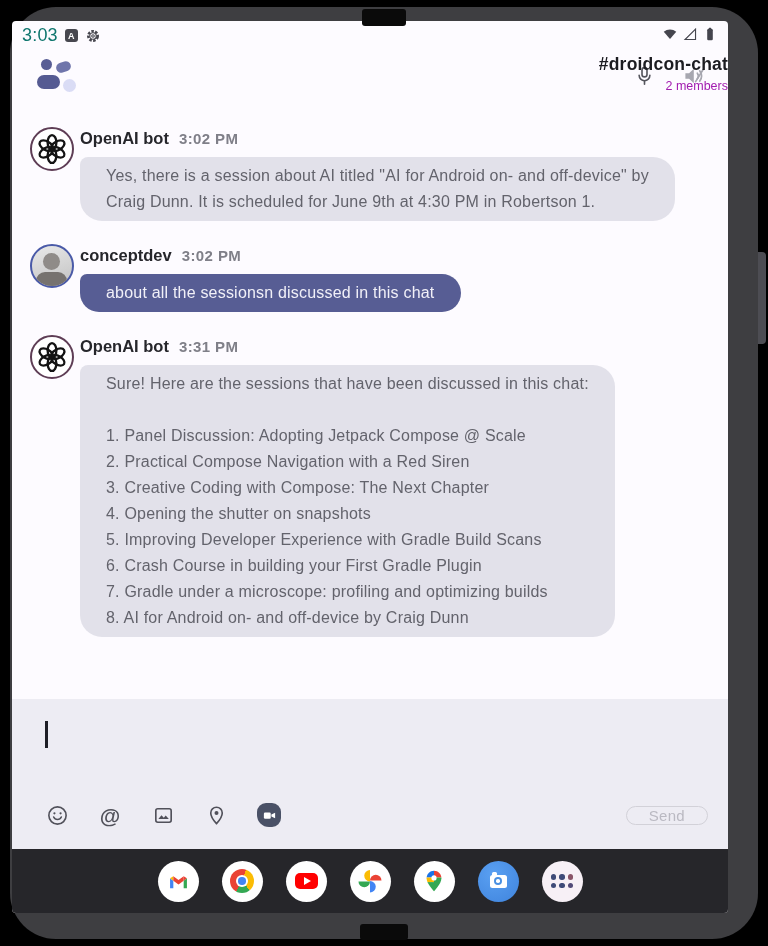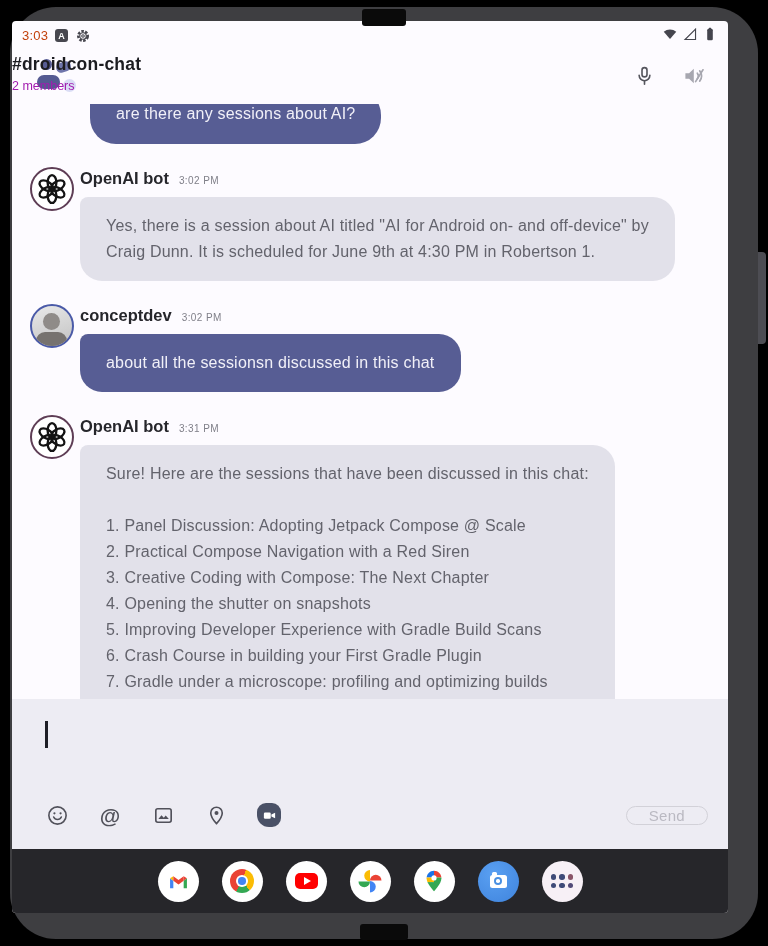--- a/index.html
+++ b/index.html
@@ -18,60 +18,60 @@
   .notch-bottom{top:924px;width:48px;height:16px;}
   .power-button{position:absolute;left:756px;top:252px;width:10px;height:92px;background:#4d4d53;border-radius:0 4px 4px 0;z-index:0;}
   
   .screen{
     position:absolute;left:12px;top:21px;width:716px;height:892px;
     background:var(--screenBg,#fdfbff);border-radius:4px;overflow:hidden;
     display:flex;flex-direction:column;z-index:2;
   }
   
   .status-bar{height:25px;display:flex;align-items:center;padding:2px 10px 0 10px;flex:none;}
-  .status-time{font-size:13px;color:#c2410c;letter-spacing:.2px;}
+  .status-time{font-size:18px;color:#0f766e;letter-spacing:.2px;}
   .a-badge{width:13px;height:13px;background:#47474f;border-radius:3px;color:#fff;
     font-size:9px;font-weight:bold;display:flex;align-items:center;justify-content:center;margin-left:7px;}
   .status-gear{margin-left:7px;display:flex;}
   .status-spacer{flex:1;}
   .status-right{display:flex;align-items:center;gap:4px;}
   
   .app-bar{height:56px;flex:none;display:flex;align-items:center;padding:0 22px;position:relative;}
   .app-logo{position:relative;width:46px;height:40px;flex:none;}
   .app-logo .blob{position:absolute;}
   .blob-1{left:7px;top:3px;width:11px;height:11px;border-radius:50%;background:#585d95;}
   .blob-2{left:22px;top:6px;width:15px;height:10px;border-radius:5px;background:#6f75ab;transform:rotate(-18deg);}
   .blob-3{left:3px;top:19px;width:23px;height:14px;border-radius:7px;background:#555a92;}
   .blob-4{left:29px;top:23px;width:13px;height:13px;border-radius:50%;background:#dadcf5;}
-  .app-bar-center{position:absolute;left:0;right:0;top:6px;text-align:left;pointer-events:none;}
+  .app-bar-center{position:absolute;left:0;right:0;top:6px;text-align:right;pointer-events:none;}
   .app-title{font-size:17.5px;font-weight:bold;color:#1c1c21;letter-spacing:.2px;}
   .app-subtitle{font-size:12.5px;color:#a21caf;margin-top:4px;}
   .app-bar-actions{margin-left:auto;display:flex;align-items:center;gap:26px;}
   .icon-btn{display:flex;align-items:center;justify-content:center;}
   
   .chat{flex:1;overflow:hidden;position:relative;padding-left:18px;}
   .bubble{
     width:fit-content;max-width:625px;white-space:pre-wrap;
     font-size:16px;line-height:26px;letter-spacing:.2px;
-    padding:16px 26px;border-radius:8px 22px 22px 22px;
+    padding:6px 26px;border-radius:8px 22px 22px 22px;
   }
   .bubble.user{background:var(--accent,#575d94);color:#f1f0f8;}
   .bubble.bot{background:var(--bubble,#e2e1ea);color:var(--bubbleText,#63636c);}
   .bubble.partial{margin-top:-15px;margin-left:60px;border-radius:10px 26px 26px 26px;padding:12px 26px 17px;}
   .msg{display:flex;gap:6px;margin-top:23px;}
   .avatar{width:44px;height:44px;border-radius:50%;flex:none;background:#fff;
     display:flex;align-items:center;justify-content:center;box-sizing:border-box;overflow:hidden;}
   .avatar.openai{border:2.5px solid #5e3d55;}
   .avatar.person{border:2.5px solid #4a5aa8;background:linear-gradient(160deg,#e9e9e9,#c2c2c2);position:relative;}
   .avatar.person .head{position:absolute;left:11px;top:7px;width:17px;height:17px;border-radius:50%;background:#8f8b88;}
   .avatar.person .torso{position:absolute;left:4px;top:26px;width:31px;height:18px;border-radius:9px;background:#76726f;}
   .msg-content{display:flex;flex-direction:column;}
   .msg-head{display:flex;align-items:baseline;gap:10px;margin-top:2px;}
   .msg-author{font-size:16.5px;font-weight:bold;color:#26262b;}
-  .msg-time{font-size:10px;font-weight:normal;color:#7f7f88;letter-spacing:.4px;}
+  .msg-time{font-size:15px;font-weight:bold;color:#7f7f88;letter-spacing:.4px;}
   .msg .bubble{margin-top:9px;}
   
   .composer{height:150px;flex:none;background:var(--composerBg,#edecf3);
     display:flex;flex-direction:column;justify-content:space-between;
     padding:22px 20px 22px 33px;box-sizing:border-box;}
   .caret{width:2.5px;height:27px;background:#1e1e26;animation:blink 1.1s steps(1) infinite;}
   @keyframes blink{50%{opacity:0;}}
   .composer-row{display:flex;align-items:center;gap:29px;}
   .composer-icon{display:flex;align-items:center;justify-content:center;width:24px;height:24px;}
   .mention-glyph{font-size:21px;color:#51515a;font-weight:bold;line-height:1;}
@@ -169,21 +169,20 @@
           <path d="M15.3 9.2 a4.4 4.4 0 0 1 0 5.6" fill="none" stroke="#a7a7b0" stroke-width="1.7" stroke-linecap="round"></path>
           <path d="M17.7 6.9 a7.8 7.8 0 0 1 0 10.2" fill="none" stroke="#a7a7b0" stroke-width="1.7" stroke-linecap="round"></path>
           <line x1="13.6" y1="17.6" x2="21" y2="5.8" stroke="#a7a7b0" stroke-width="1.7" stroke-linecap="round"></line>
         </svg>
       </span>
     </div>
   </div>
 
   <div class="chat">
 
-    <div class="bubble user partial">are there any sessions about AI?</div>
 
     <div class="msg">
       <div class="avatar openai">
         <svg viewBox="0 0 24 24" width="36" height="36">
           <g fill="none" stroke="#131313" stroke-width="1.55">
             <ellipse cx="12" cy="7.6" rx="2.9" ry="4.9"></ellipse>
             <ellipse cx="12" cy="7.6" rx="2.9" ry="4.9" transform="rotate(60 12 12)"></ellipse>
             <ellipse cx="12" cy="7.6" rx="2.9" ry="4.9" transform="rotate(120 12 12)"></ellipse>
             <ellipse cx="12" cy="7.6" rx="2.9" ry="4.9" transform="rotate(180 12 12)"></ellipse>
             <ellipse cx="12" cy="7.6" rx="2.9" ry="4.9" transform="rotate(240 12 12)"></ellipse>

